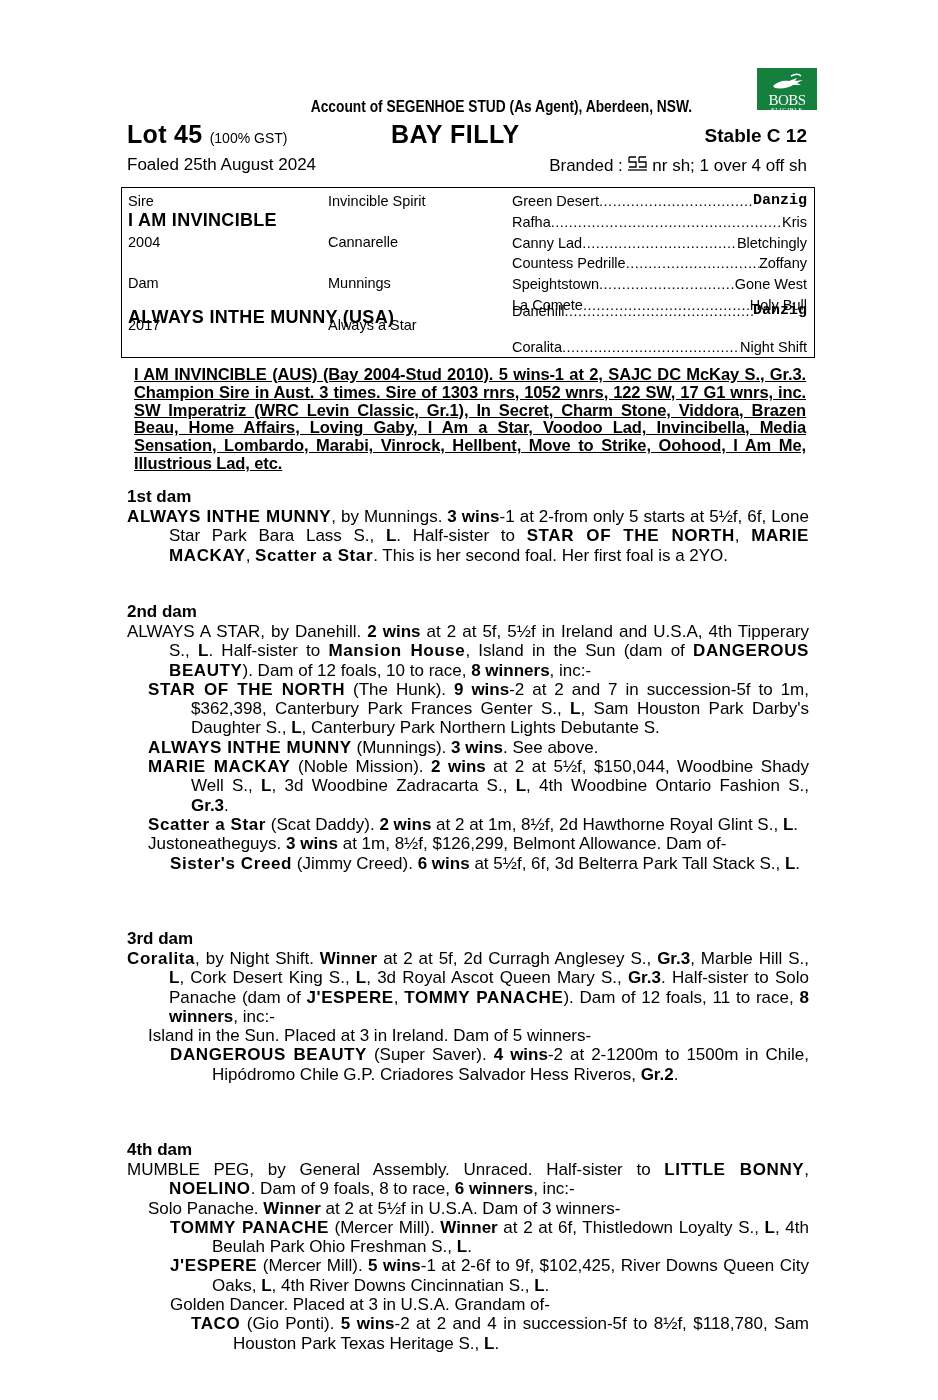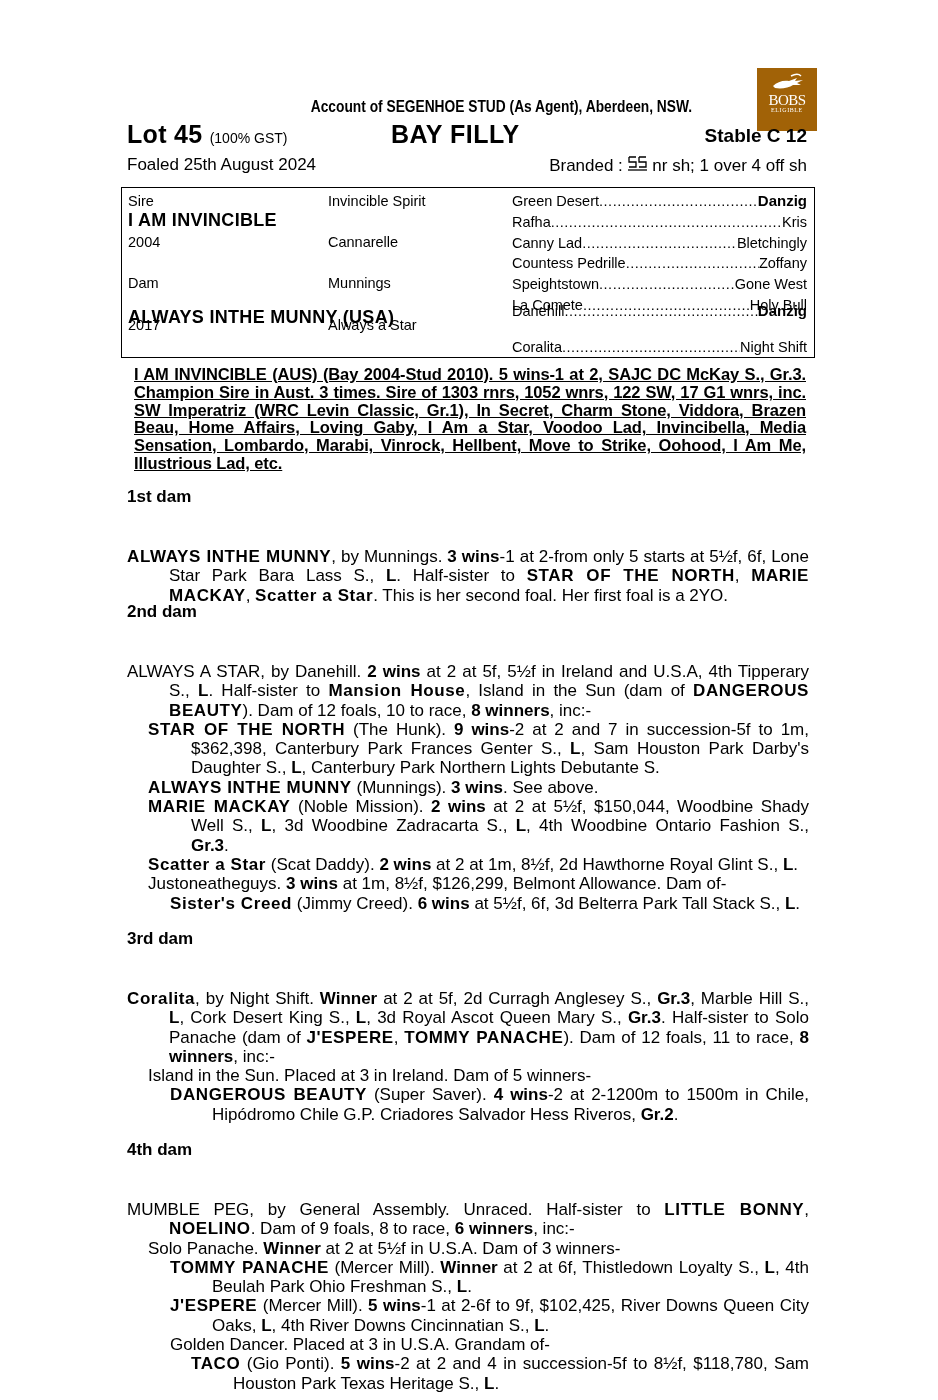--- a/index.html
+++ b/index.html
@@ -7,22 +7,22 @@
     body {
       font-family: "Liberation Sans", sans-serif;
       color: #000;
       position: relative;
       overflow: hidden;
     }
     .page { position: absolute; left: 0; top: 0; width: 938px; height: 1400px; }
 
     
     .logo {
-      position: absolute; left: 757px; top: 68px; width: 60px; height: 63px;
-      background: #a16207; color: #fff; text-align: center;
+      position: absolute; left: 757px; top: 68px; width: 60px; height: 42px;
+      background: #15803d; color: #fff; text-align: center;
     }
     .logo svg { display: block; margin: 4px auto 0; }
     .logo .bobs { font-family: "Liberation Serif", serif; font-size: 15px; line-height: 14px; letter-spacing: -0.5px; margin-top: 1px; }
     .logo .elig { font-family: "Liberation Serif", serif; font-size: 6px; letter-spacing: 0.6px; line-height: 7px; }
 
     .account {
       position: absolute; left: 127px; width: 680px; top: 98px; text-align: center;
       font-family: "Liberation Sans", sans-serif; font-weight: bold; font-size: 16px;
       transform: scaleX(0.86); transform-origin: 50% 0;
       padding-left: 80px;
@@ -44,35 +44,35 @@
       border: 1.5px solid #000;
       padding-left: 12px;
     }
     .ped-cell { position: absolute; font-size: 14.5px; line-height: 20px; white-space: nowrap; }
     .ped-name { position: absolute; font-weight: 900; font-size: 18px; letter-spacing: 0.3px; white-space: nowrap; }
     .ped-gg { position: absolute; left: 390px; width: 295px; font-size: 14.5px; line-height: 20px; display: flex; white-space: nowrap; }
     .ped-gg .l { flex: 0 0 auto; }
     .ped-gg .dots { flex: 1 1 auto; overflow: hidden; }
     .ped-gg .dots::before { content: "................................................................................................"; letter-spacing: 0.5px; }
     .ped-gg .r { flex: 0 0 auto; }
-    .ped-gg .r.bold { font-weight: bold; font-size: 15px; }
+    .ped-gg .r.bold { font-weight: bold; font-size: 15px; font-family: Liberation Mono, monospace; }
 
     
     .sire-summary {
       position: absolute; left: 134px; top: 366px; width: 672px;
       font-weight: 900; font-size: 16.5px; line-height: 17.8px; text-align: justify;
       letter-spacing: -0.1px;
       text-decoration: underline;
     }
 
     
     .family { position: absolute; left: 127px; width: 682px; font-size: 17px; line-height: 19.3px; }
     .dam-head { font-weight: bold; font-size: 17px; line-height: 20px; }
     .p { text-align: justify; text-align-last: left; }
-    .in0 { padding-left: 42px; text-indent: -42px; margin-top: 40px; }
+    .in0 { padding-left: 42px; text-indent: -42px; }
     .in1 { padding-left: 64px; text-indent: -43px; }
     .in2 { padding-left: 85px; text-indent: -42px; }
     .in3 { padding-left: 106px; text-indent: -42px; }
     b.k { font-weight: 900; letter-spacing: 0.6px; }
     b { font-weight: bold; }
   </style>
 </head>
 <body>
 
 <div class="page">

